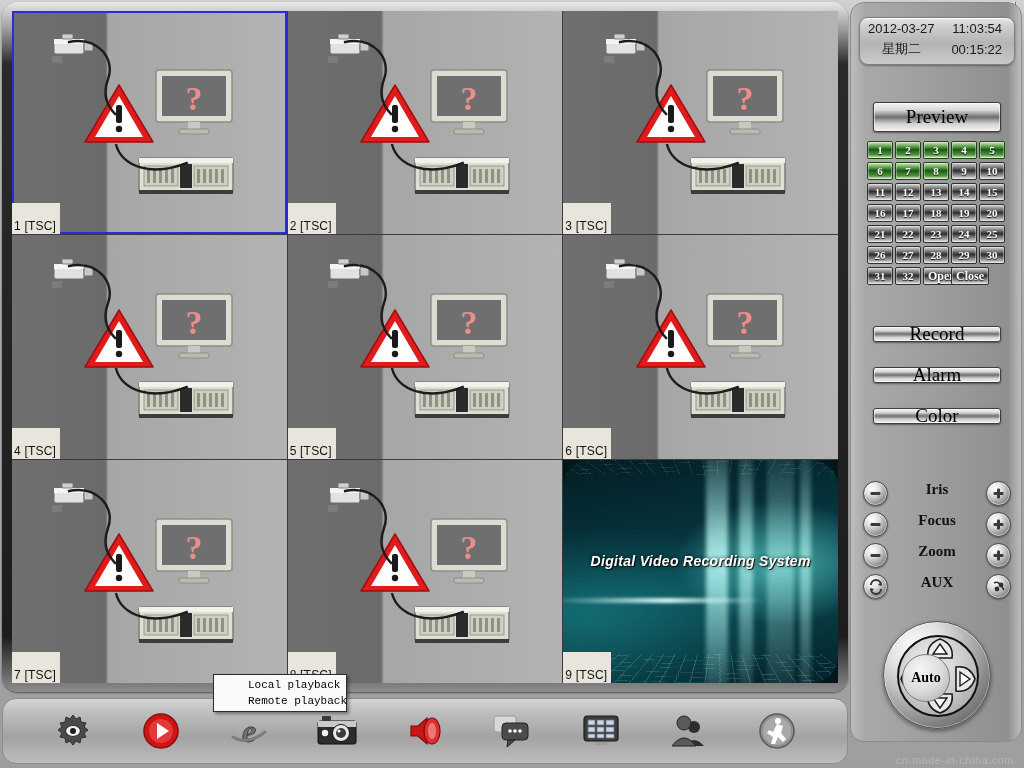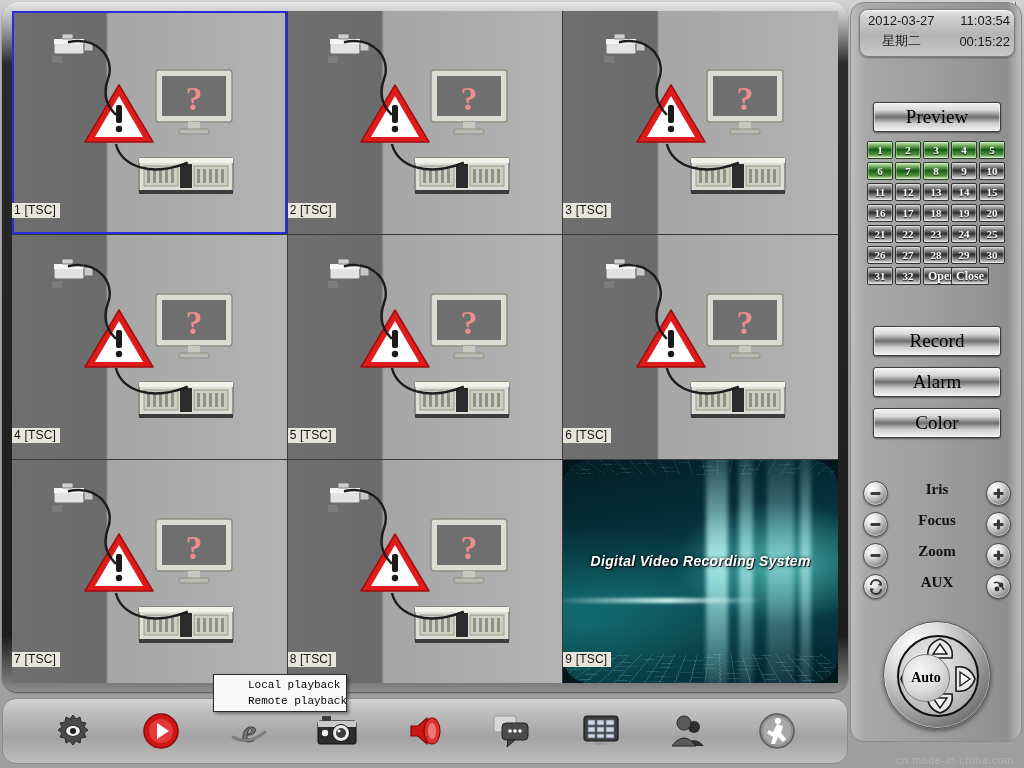--- a/index.html
+++ b/index.html
@@ -39,27 +39,27 @@
   
   .pane {
     position: relative;
     overflow: hidden;
     background: linear-gradient(90deg,#6f6f6f 0%,#6b6b6b 34%,#a6a6a6 35%,#b3b3b3 100%);
   }
   .pane .nosig {
     position: absolute; inset: 0;
   }
   .pane-label {
-    position: absolute; left: 0; bottom: 16px;
+    position: absolute; left: 0; bottom: 0;
     background: #e8e6dc;
     color: #111;
     font-family: "Liberation Sans", sans-serif;
     font-size: 12px;
     line-height: 15px;
-    padding: 0 4px 0 2px;
+    padding: 16px 4px 0 2px;
     letter-spacing: .2px;
     white-space: nowrap;
     z-index: 6;
   }
   .pane.selected { outline: 2px solid #2b2be0; outline-offset: -2px; z-index: 7; }
 
   
   .pane.video-active { background:#03161a; }
   .splash {
     position: absolute; inset: 0;
@@ -130,23 +130,23 @@
   }
   .bevel-panel {
     background: linear-gradient(180deg,#e6e6e6 0%,#cfcfcf 18%,#b4b4b4 55%,#c9c9c9 100%);
     border-radius: 9px;
     border: 1px solid #7e7e7e;
     box-shadow: inset 0 1px 0 #fff, 0 1px 2px rgba(0,0,0,.35);
   }
 
   
   #clock {
-    position: absolute; left: 8px; top: 6px;
+    position: absolute; left: 8px; top: 14px;
     width: 156px; height: 48px;
-    padding: 3px 4px 0 8px;
+    padding: 3px 12px 0 8px;
   }
   #clock .row { display:flex; justify-content:space-between; align-items:center; }
   #clock .date, #clock .time { font-size: 13px; color:#1a1a1a; font-family:"Liberation Sans",sans-serif; }
   #clock .weekday { font-size: 13px; color:#1a1a1a; padding-left:14px; }
   #clock .elapsed { font-size: 13px; color:#1a1a1a; }
   #clock .row + .row { margin-top: 4px; }
 
   
   .mbtn {
     display:flex; align-items:center; justify-content:center;
@@ -159,21 +159,21 @@
       linear-gradient(180deg,#f4f4f4 0%,#d8d8d8 26%,#6e6e6e 50%,#d2d2d2 74%,#f2f2f2 100%);
     box-shadow: inset 0 0 0 1px rgba(255,255,255,.55), 0 1px 2px rgba(0,0,0,.45);
     cursor: pointer;
     user-select:none;
   }
   #btn-preview {
     position:absolute; left:22px; top:99px;
     width:128px; height:30px; font-size:19px;
   }
   #btn-record, #btn-alarm, #btn-color {
-    position:absolute; left:22px; width:128px; height:30px; font-size:19px;
+    position:absolute; left:22px; width:128px; height:16px; font-size:19px;
   }
   #btn-record { top:323px; }
   #btn-alarm  { top:364px; }
   #btn-color  { top:405px; }
 
   
   #chgrid {
     position:absolute; left:16px; top:138px;
     width:140px;
     display:grid;

